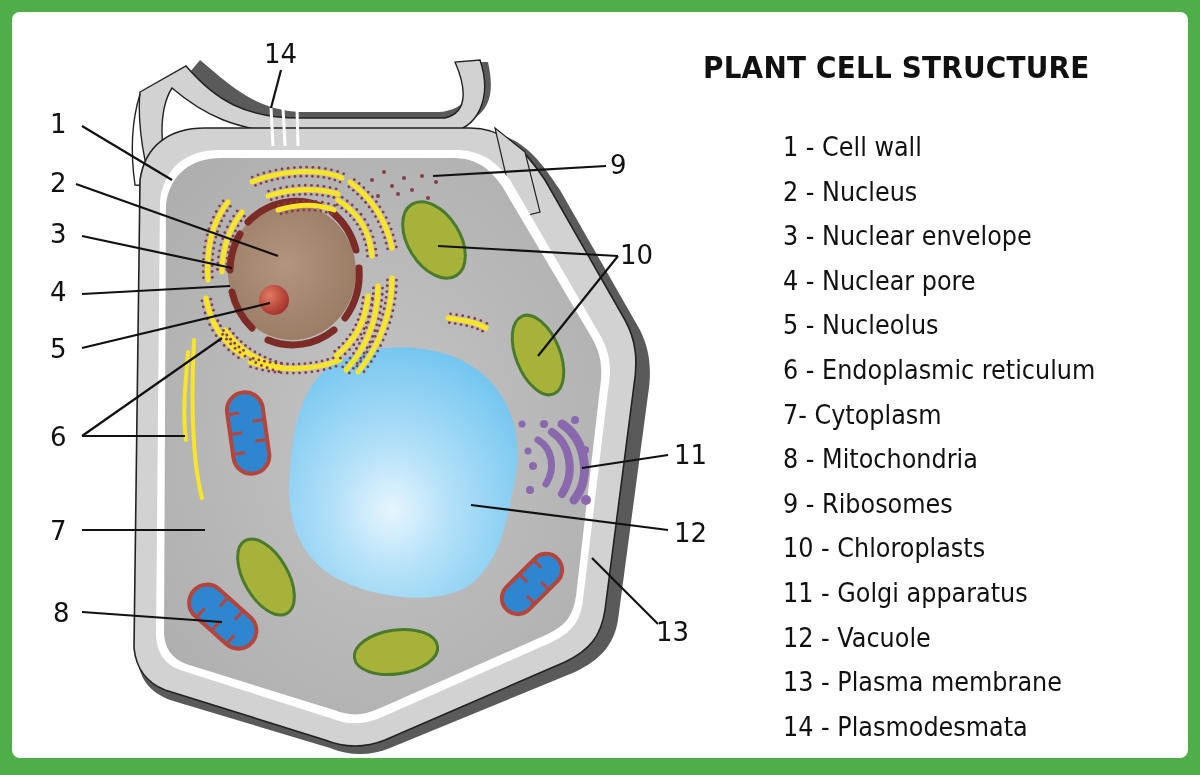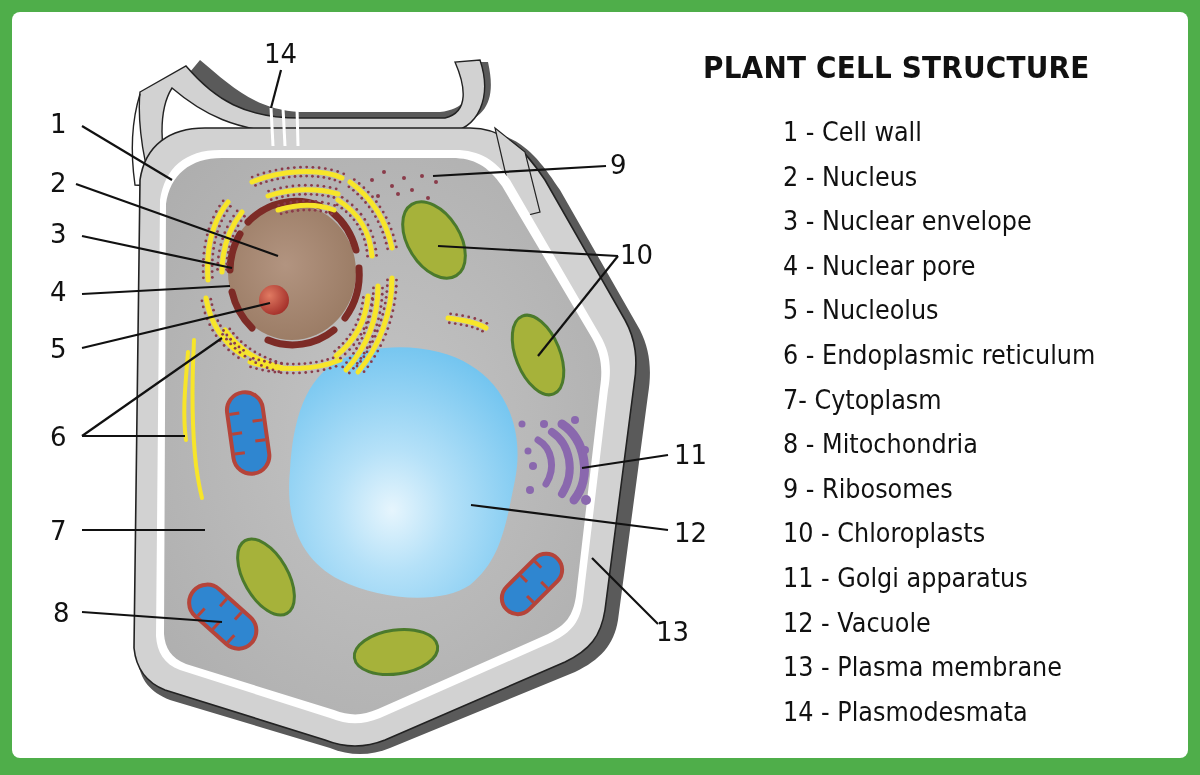--- a/index.html
+++ b/index.html
@@ -13,21 +13,21 @@
     position: absolute; left: 12px; top: 12px; width: 1176px; height: 746px;
     background: #ffffff; border-radius: 8px; overflow: hidden;
   }
   .title {
     position: absolute; left: 703px; top: 50px;
     font-size: 30px; font-weight: bold; color: #111; letter-spacing: 0.2px;
     font-family: "DejaVu Sans", sans-serif;
     transform: scaleX(0.93); transform-origin: left top;
   }
   .legend {
-    position: absolute; left: 783px; top: 115px; margin: 0; padding: 0; list-style: none;
+    position: absolute; left: 783px; top: 130px; margin: 0; padding: 0; list-style: none;
   }
   .legend li {
     height: 44.6px; line-height: 34px;
     font-size: 26px; color: #111;
     font-family: "DejaVu Sans", sans-serif;
     white-space: nowrap;
     transform: scaleX(0.92); transform-origin: left center;
   }
   svg#diagram { position: absolute; left: 0; top: 0; }
   .lbl { font-family: "DejaVu Sans", sans-serif; font-size: 26px; fill: #111; }

